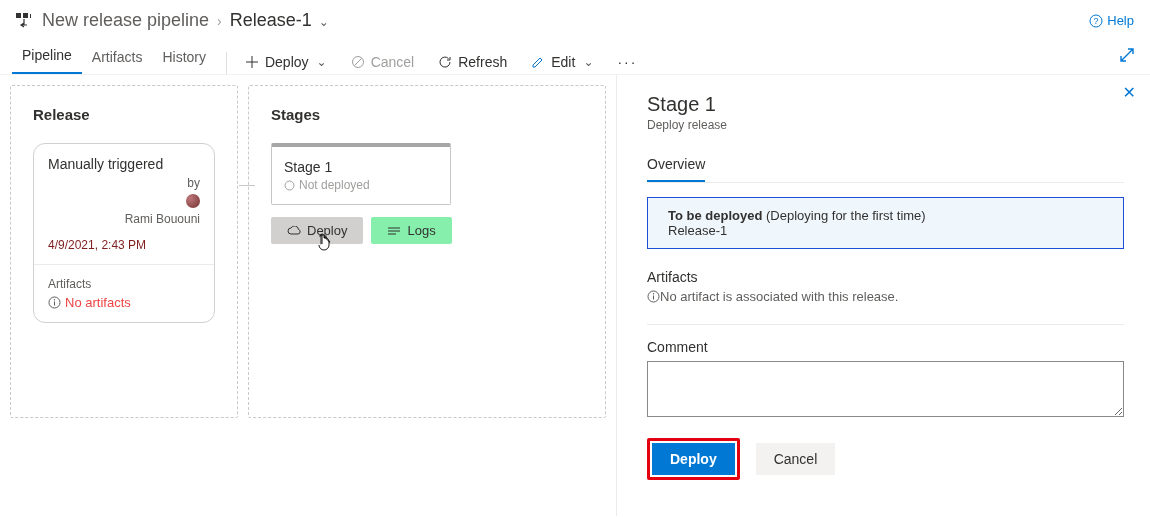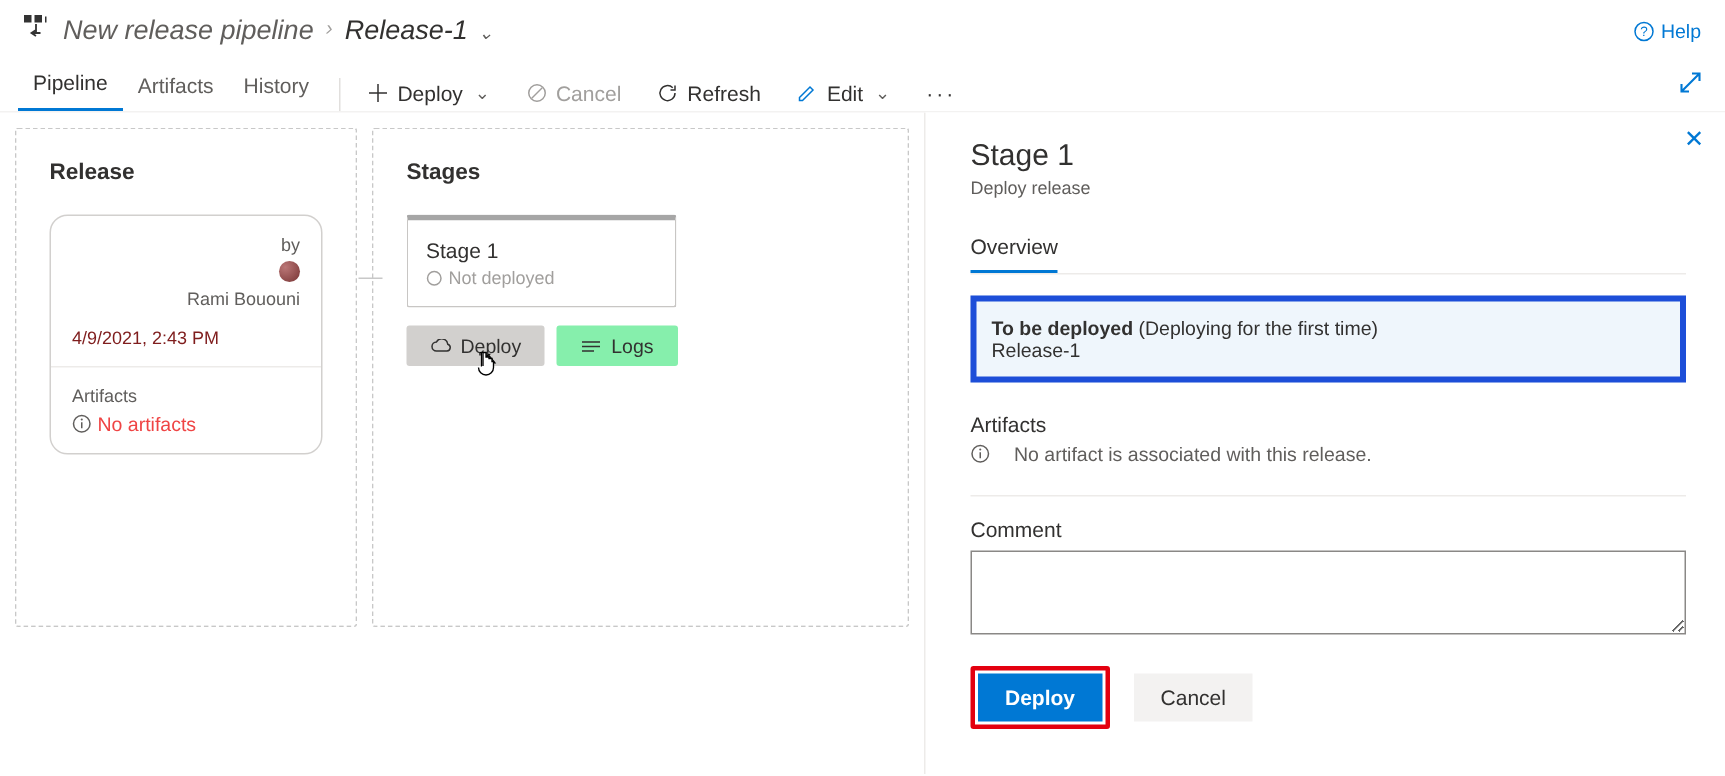--- a/index.html
+++ b/index.html
@@ -16,23 +16,23 @@
   }
 
   
   .header {
     display: flex;
     align-items: center;
     padding: 10px 16px 6px 16px;
   }
   .breadcrumb {
     display: flex;
+    align-items: center;
     gap: 8px;
     flex: 1;
-    font-style: italic;
   }
   .pipeline-icon { width: 18px; height: 16px; display:inline-block; }
   .bc-link { color: #323130; font-size: 18px; font-weight: 400; }
   .bc-link.muted { color: #605e5c; }
   .bc-sep { color: #a19f9d; font-size: 14px; }
   .bc-chevron { color:#605e5c; font-size:12px; margin-left:2px;}
   .help-link {
     display: flex; align-items: center; gap: 4px;
     color: #0078d4; font-size: 13px;
     cursor: pointer;
@@ -148,26 +148,26 @@
     padding: 18px 26px 18px 30px;
     position:relative;
   }
   .close-x { position:absolute; right:14px; top:8px; color:#0078d4; cursor:pointer; font-size:16px;}
   .fly-title { font-size:20px; font-weight:400; }
   .fly-sub { font-size:12px; color:#605e5c; margin-top:2px; }
   .fly-tabs { margin-top:18px; border-bottom:1px solid #edebe9; display:flex; gap:14px;}
   .fly-tab { padding:6px 0 8px; font-size:14px; color:#605e5c; cursor:pointer; }
   .fly-tab.active { color:#323130; border-bottom:2px solid #0078d4; }
   .info-box {
-    margin-top:14px; background:#eff6fc; border:4px solid #1d4ed8;
-    padding:10px 10px; font-size:13px;
+    margin-top:14px; background:#eff6fc; border:1px solid #1d4ed8;
+    padding:10px 20px; font-size:13px;
   }
   .info-box .b { font-weight:600; }
   .sec-h { margin-top:20px; font-size:14px; }
-  .muted-line { color:#605e5c; font-size:13px; margin-top:4px; display:flex; align-items:center; gap:16px;}
+  .muted-line { color:#605e5c; font-size:13px; margin-top:4px; display:flex; align-items:center; gap:0;}
   .hr { border:none; border-top:1px solid #edebe9; margin: 20px 0 14px; }
   .comment-box {
     width:100%; height:56px; border:1px solid #8a8886; margin-top:6px;
     resize:both; font-family:inherit; font-size:13px; padding:4px;
   }
   .action-row { margin-top:18px; display:flex; gap:16px; align-items:center;}
   .primary-btn {
     background:#0078d4; color:#fff; border:none; padding:8px 18px;
     font-size:14px; font-weight:600; cursor:pointer;
   }
@@ -264,20 +264,21 @@
     </svg>
 </span>
 
 <div class="main">
   <div class="left">
 
     <div class="panel release">
       <div class="panel-title">Release</div>
       <div class="release-card">
         <div class="sec">
+          <div class="trig-title">Manually triggered</div>
           <div class="by-line">
             <span>by</span>
             <span class="avatar"></span>
             <span>Rami Bououni</span>
           </div>
           <div class="ts">4/9/2021, 2:43 PM</div>
         </div>
         <div class="sec">
           <div class="art-title">Artifacts</div>
           <div class="no-art">

